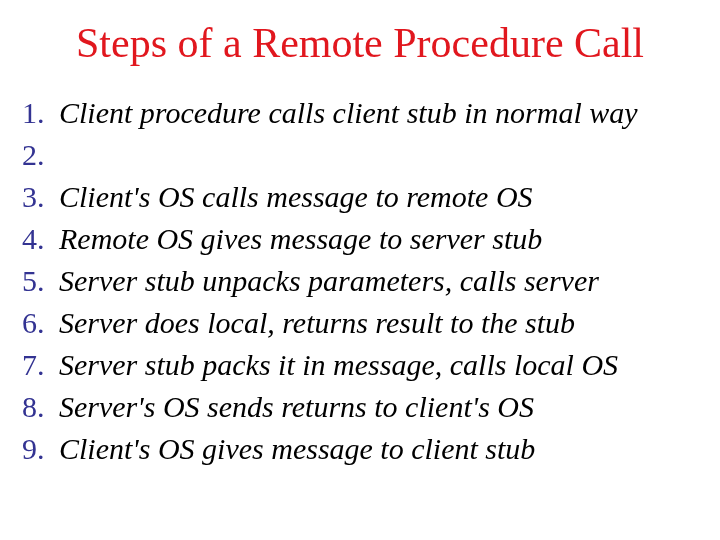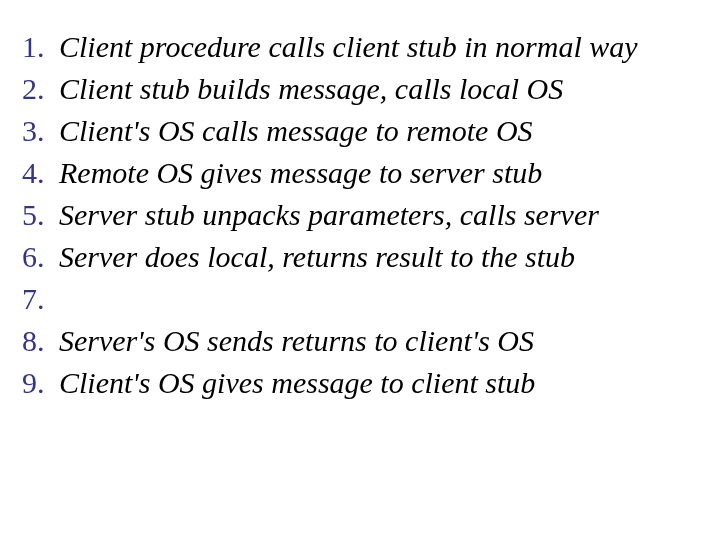--- a/index.html
+++ b/index.html
@@ -45,48 +45,49 @@
   }
   .step-text {
     color: var(--text-color, #000000);
     font-style: italic;
   }
 </style>
 </head>
 <body>
 
 <div class="slide">
+  <h1 class="slide-title">Steps of a Remote Procedure Call</h1>
 
   <div class="steps-list">
     <div class="step-item">
       <span class="step-number">1.</span>
       <span class="step-text">Client procedure calls client stub in normal way</span>
     </div>
     <div class="step-item">
       <span class="step-number">2.</span>
-      <span class="step-text">Client stub builds message, calls local OS</span>
     </div>
     <div class="step-item">
       <span class="step-number">3.</span>
       <span class="step-text">Client's OS calls message to remote OS</span>
     </div>
     <div class="step-item">
       <span class="step-number">4.</span>
       <span class="step-text">Remote OS gives message to server stub</span>
     </div>
     <div class="step-item">
       <span class="step-number">5.</span>
       <span class="step-text">Server stub unpacks parameters, calls server</span>
     </div>
     <div class="step-item">
       <span class="step-number">6.</span>
       <span class="step-text">Server does local, returns result to the stub</span>
     </div>
     <div class="step-item">
       <span class="step-number">7.</span>
+      <span class="step-text">Server stub packs it in message, calls local OS</span>
     </div>
     <div class="step-item">
       <span class="step-number">8.</span>
       <span class="step-text">Server's OS sends returns to client's OS</span>
     </div>
     <div class="step-item">
       <span class="step-number">9.</span>
       <span class="step-text">Client's OS gives message to client stub</span>
     </div>
   </div>

